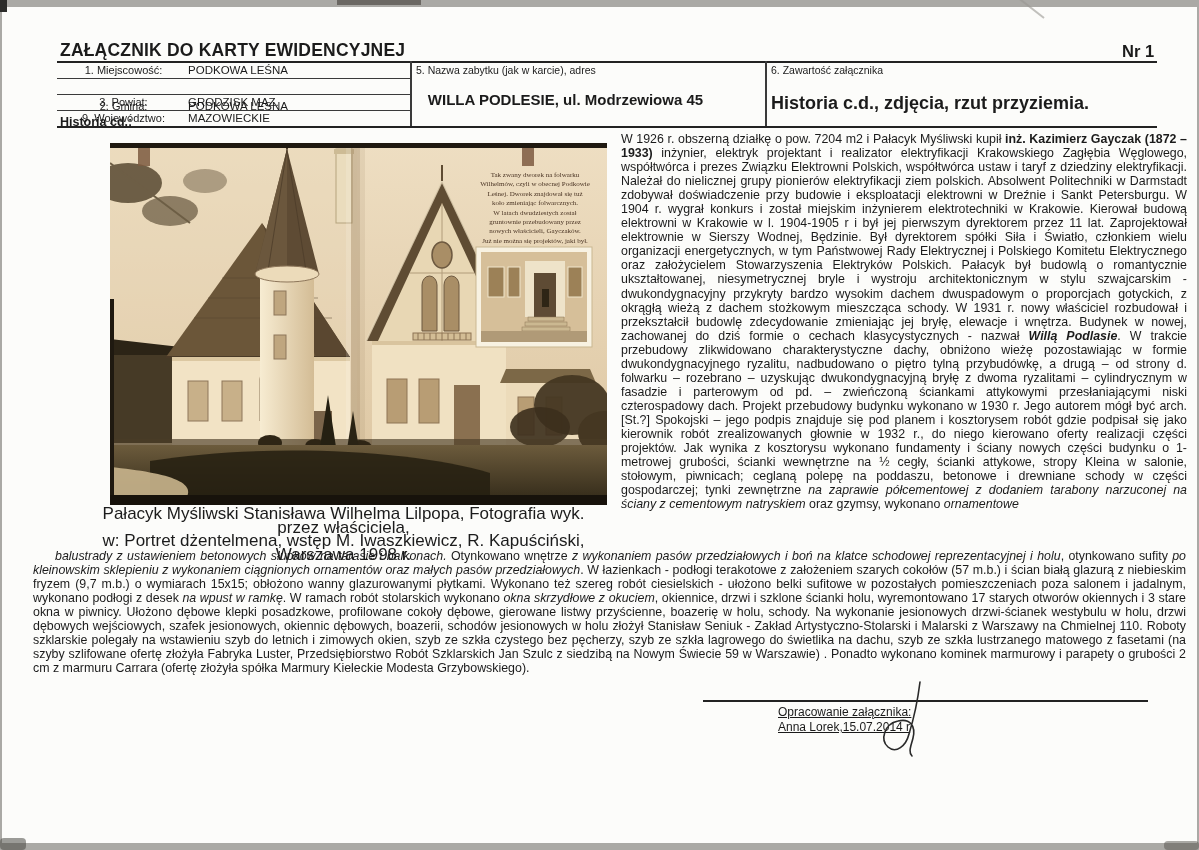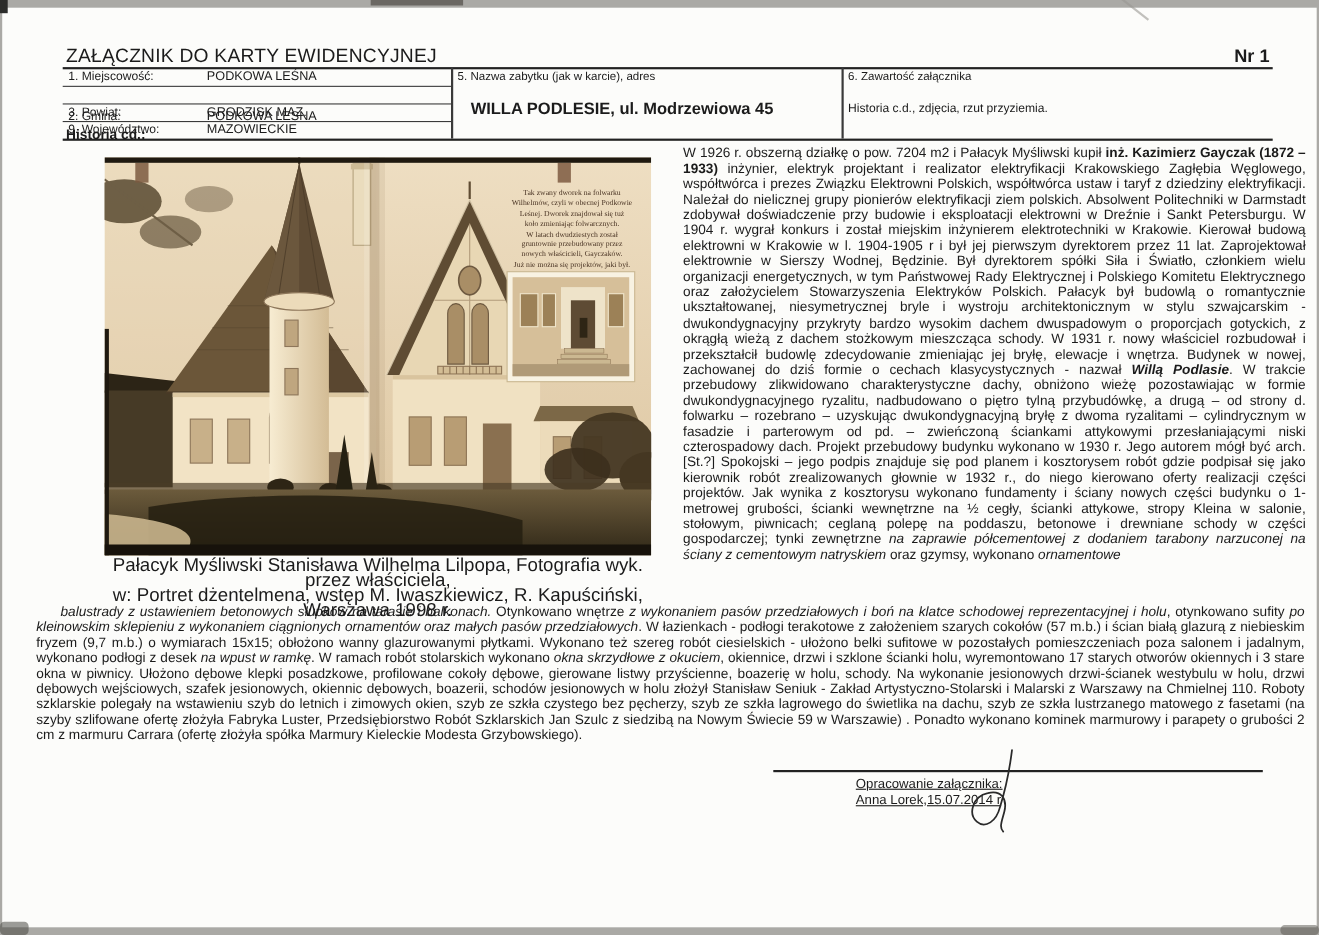--- a/index.html
+++ b/index.html
@@ -1,30 +1,30 @@
 <!DOCTYPE html>
 <html lang="pl"><head>
 <meta charset="utf-8">
 <style>
   html,body{margin:0;padding:0;}
   body{background:#aaa9a5;font-family:"Liberation Sans",sans-serif;color:#1b1b1b;
        -webkit-font-smoothing:antialiased;}
   .canvas{position:relative;width:1199px;height:850px;overflow:hidden;background:#aaa9a5;}
   .page{position:absolute;left:2px;top:7px;width:1195px;height:836px;background:#fcfcfa;}
   .abs{position:absolute;}
-  .doc-title{font-size:17.5px;font-weight:normal;letter-spacing:.2px;}
+  .doc-title{font-size:17.5px;font-weight:bold;letter-spacing:.2px;}
   .doc-nr{font-size:16.5px;font-weight:bold;}
   .rule{background:#222;}
   .thin{background:#3a3a3a;}
   .row{font-size:11px;}
-  .row .lbl{display:inline-block;width:123px;}
+  .row .lbl{display:inline-block;width:123px;text-align:center;}
   .row .val{font-size:11.5px;}
   .sec-header{font-size:10.5px;}
   .monument-value{font-size:15px;font-weight:bold;text-align:center;}
-  .contents-value{font-size:11px;font-weight:normal;}
+  .contents-value{font-size:18px;font-weight:bold;}
   .history-label{font-size:12.5px;font-weight:bold;}
   .col-text{font-size:12.4px;line-height:14.05px;text-align:justify;}
   .full-text{font-size:12.4px;line-height:14.05px;text-align:justify;text-indent:22px;}
   .caption{font-size:17px;line-height:13.5px;text-align:center;}
   .book-text{font-family:"Liberation Serif",serif;font-size:7px;line-height:9.4px;
              text-align:center;color:#4a3424;}
   .footer-text{font-size:12px;text-decoration:underline;}
 </style>
 </head>
 <body>
@@ -67,21 +67,21 @@
   </div>
 
   <div class="abs sec-header" style="left:416px;top:64px;">5. Nazwa zabytku (jak w karcie), adres</div>
   <div class="abs monument-value" style="left:410px;top:91px;width:311px;">WILLA PODLESIE, ul. Modrzewiowa 45</div>
 
   <div class="abs sec-header" style="left:771px;top:64px;">6. Zawartość załącznika</div>
   <div class="abs contents-value" style="left:771px;top:93px;">Historia c.d., zdjęcia, rzut przyziemia.</div>
 
   <div class="abs history-label" style="left:60px;top:115px;">Historia cd.:</div>
 
-  <div class="abs" style="left:95px;top:143px;width:497px;height:284px;">
+  <div class="abs" style="left:110px;top:143px;width:497px;height:284px;">
     <svg width="497" height="362" viewBox="0 0 497 362">
       <defs>
         <linearGradient id="sky" x1="0" y1="0" x2="0" y2="1">
           <stop offset="0" stop-color="#eedec2"></stop>
             <stop offset="1" stop-color="#dcc5a0"></stop>
         </linearGradient>
         <linearGradient id="tower" x1="0" y1="0" x2="1" y2="0">
           <stop offset="0" stop-color="#f7ecd2"></stop>
             <stop offset="1" stop-color="#d3bc95"></stop>
         </linearGradient>

